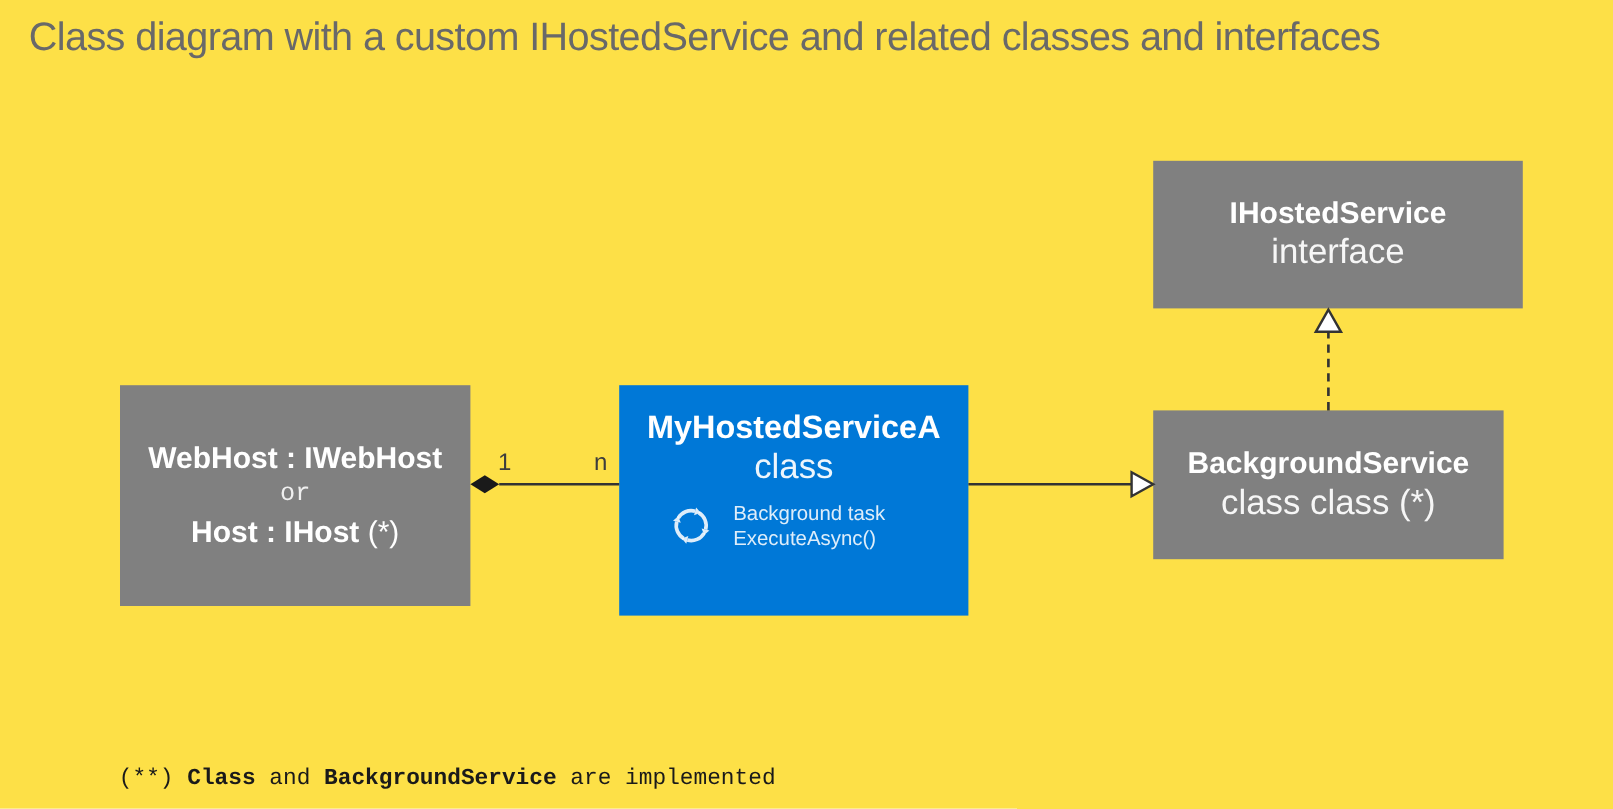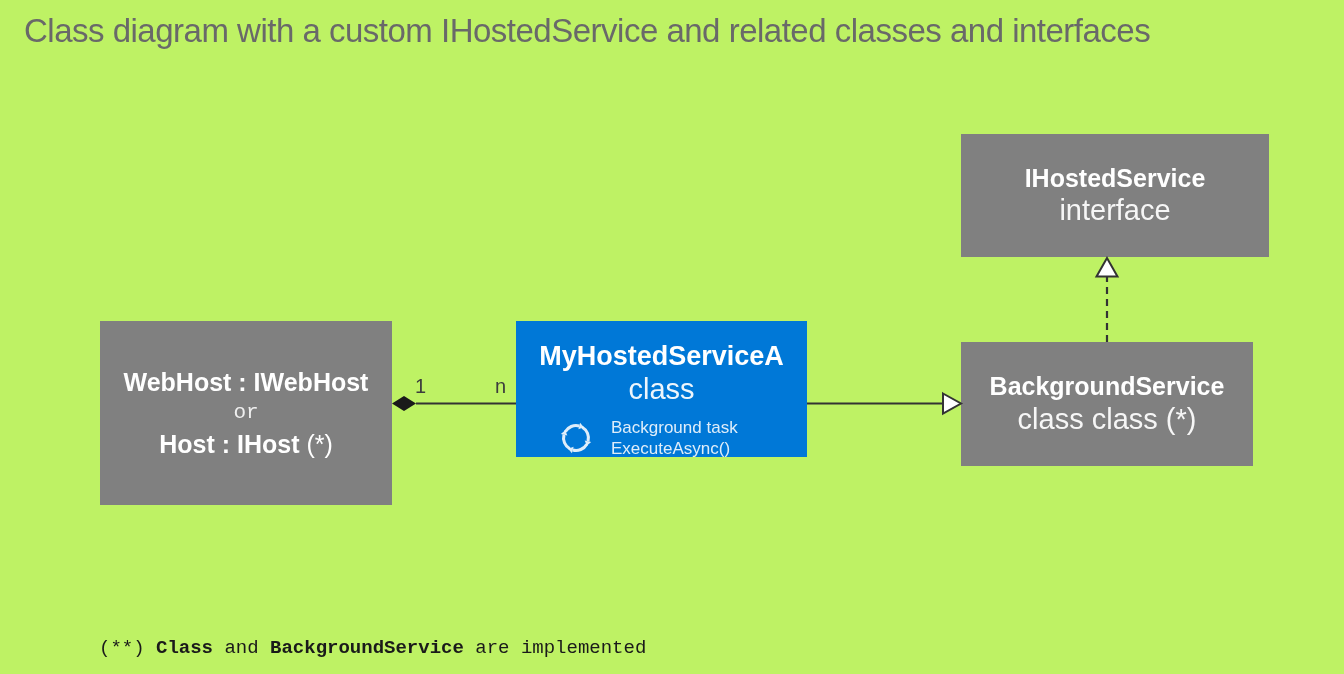--- a/index.html
+++ b/index.html
@@ -1,36 +1,36 @@
 <!DOCTYPE html>
 <html><head>
 <meta charset="utf-8">
 <style>
   html,body{margin:0;padding:0;background:#ffffff;}
   .canvas{
     position:relative;
     width:1344px;height:674px;
-    background:#bef264;
+    background:#fde047;
     font-family:"Liberation Sans", sans-serif;
     overflow:hidden;
   }
   .page-title{
     position:absolute;left:24px;top:12px;
     font-size:33px;font-weight:400;letter-spacing:-0.5px;
     color:#696969;white-space:nowrap;
   }
   .box{
     position:absolute;
     display:flex;flex-direction:column;align-items:center;justify-content:center;
     color:#ffffff;text-align:center;box-sizing:border-box;
   }
   .box.gray{background:#808080;}
   .box.blue{background:#0078D7;}
   .box-webhost{left:100px;top:321px;width:292px;height:184px;gap:5px;}
-  .box-myhosted{left:516px;top:321px;width:291px;height:136px;justify-content:flex-start;padding-top:20px;gap:2px;}
+  .box-myhosted{left:516px;top:321px;width:291px;height:192px;justify-content:flex-start;padding-top:20px;gap:2px;}
   .box-ihosted{left:961px;top:134px;width:308px;height:123px;gap:3px;}
   .box-bgsvc{left:961px;top:342px;width:292px;height:124px;gap:3px;}
   .node-name{font-weight:700;font-size:25px;line-height:1.15;}
   .box-myhosted .node-name{font-size:27px;}
   .node-sub{font-weight:400;font-size:29px;line-height:1.1;opacity:0.93;}
   .alt-note{font-weight:400;}
   .or-text{font-size:21px;opacity:0.88;font-family:Liberation Mono, monospace;}
   .task-row{
     display:flex;flex-direction:row;align-items:center;gap:13px;
     margin-top:9px;align-self:flex-start;margin-left:38px;text-align:left;

